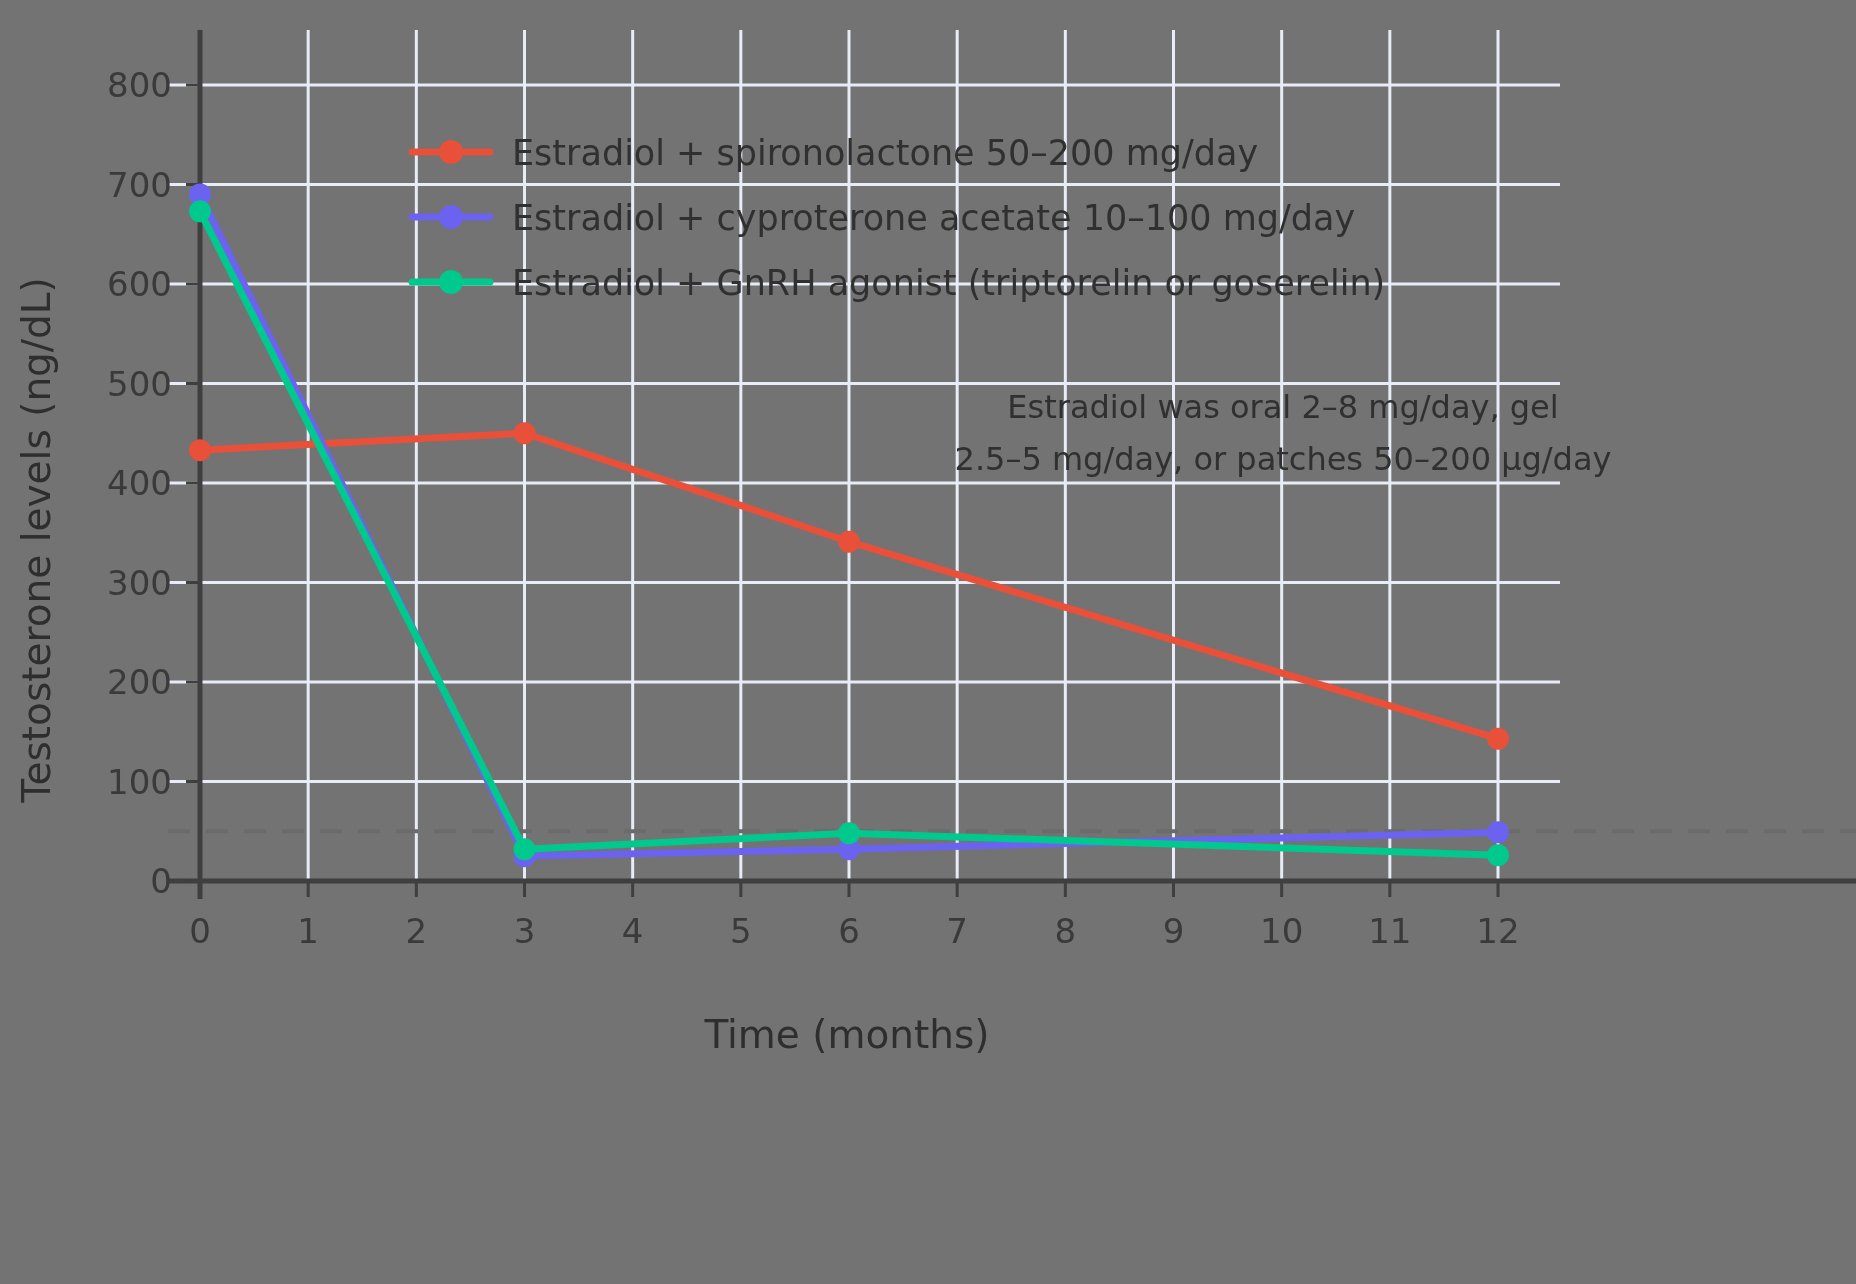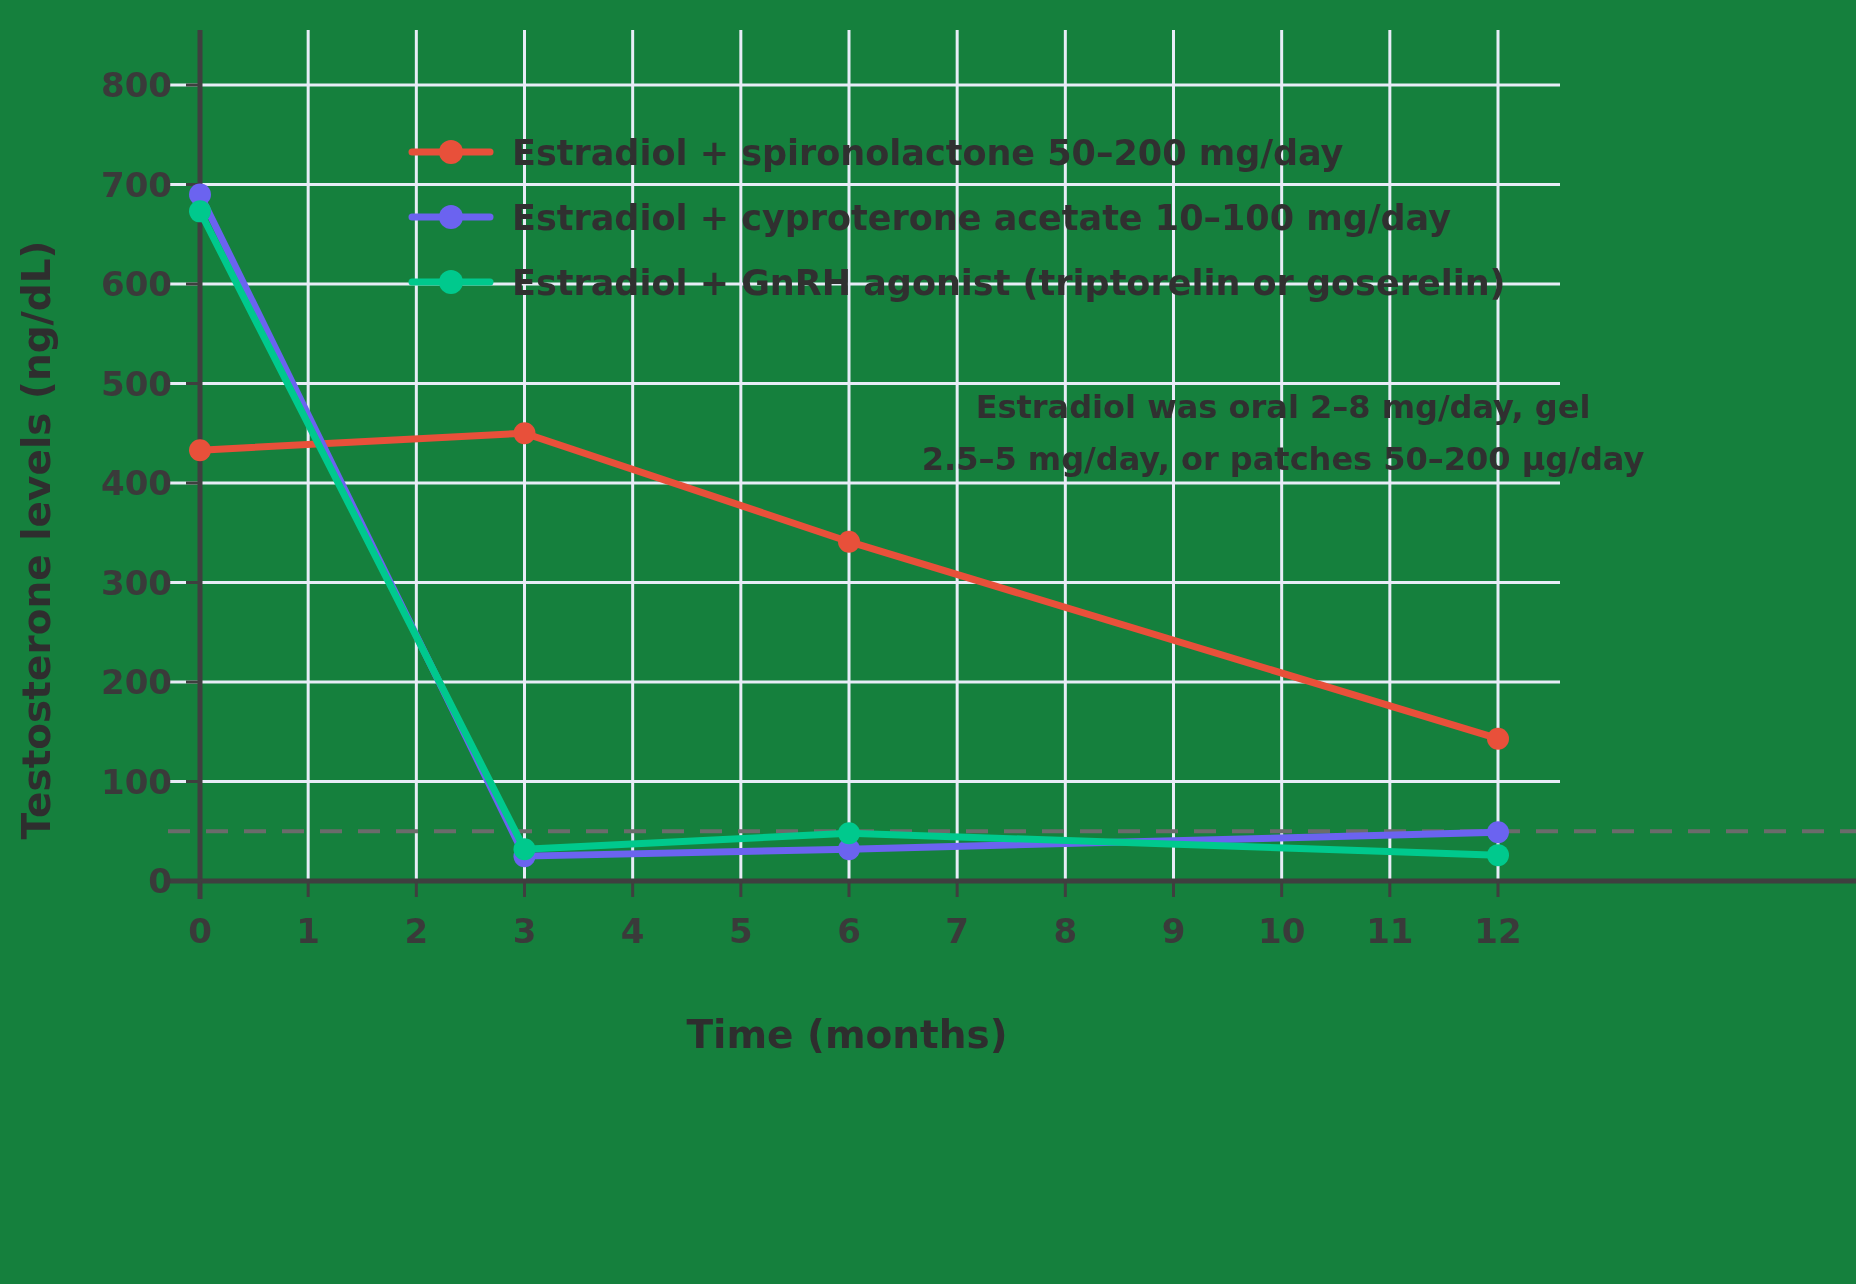--- a/index.html
+++ b/index.html
@@ -10,22 +10,21 @@
   body {
     width: 1856px;
     height: 1284px;
     font-family: "DejaVu Sans", sans-serif;
     overflow: hidden;
   }
   #figure {
     position: relative;
     width: 1856px;
     height: 1284px;
-    background: #15803d;
-    font-weight: bold;
+    background: #737373;
   }
   #plot-svg {
     position: absolute;
     top: 0;
     left: 0;
   }
   .tick-label {
     font-family: "DejaVu Sans", sans-serif;
     font-size: 34px;
     fill: #3a3a3a;

